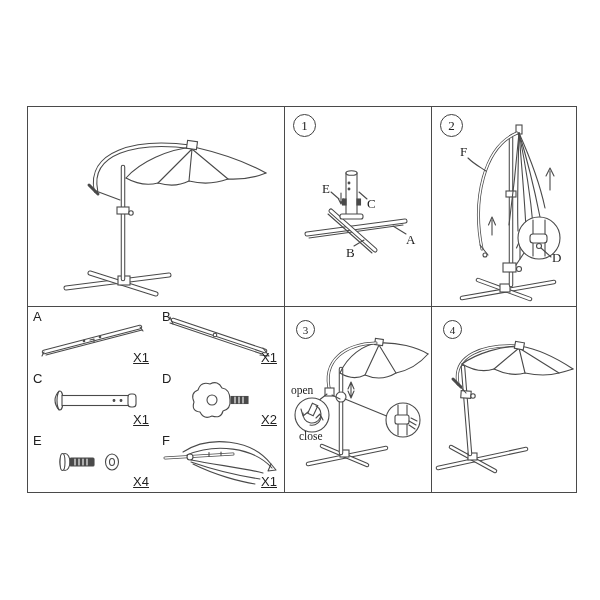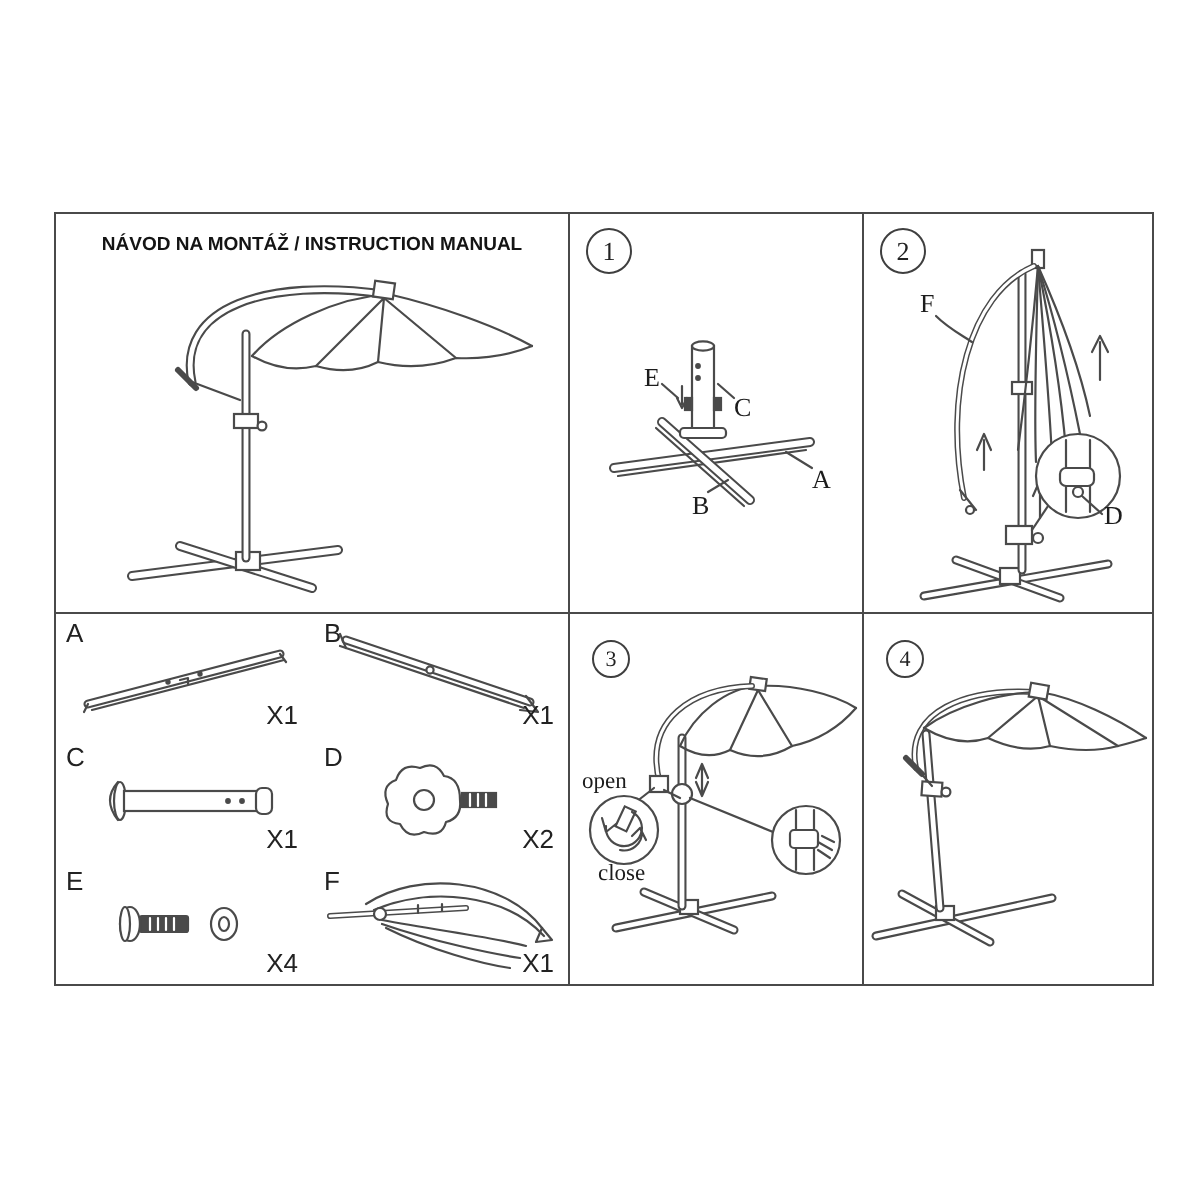--- a/index.html
+++ b/index.html
@@ -18,21 +18,21 @@
   #panel-step4{left:404px;top:200px;width:144px;height:185px;}
   .manual-title{position:absolute;left:0;top:10px;width:100%;text-align:center;
       font-size:9.5px;font-weight:bold;letter-spacing:0px;color:#141414;}
   .step-badge{position:absolute;border:1.2px solid #3f3f3f;border-radius:50%;
       display:flex;align-items:center;justify-content:center;
       font-family:"Liberation Serif",serif;color:#222;background:#fff;z-index:3;}
   .badge-lg{left:8px;top:7px;width:21px;height:21px;font-size:13px;}
   .badge-sm{left:11px;top:13px;width:17px;height:17px;font-size:11px;}
   .cell{position:absolute;background:#fff;}
   .part-letter{position:absolute;left:5px;top:2px;font-size:13px;color:#222;}
-  .part-qty{position:absolute;right:7px;bottom:3px;font-size:13px;color:#222;}
+  .part-qty{position:absolute;right:7px;bottom:3px;font-size:13px;color:#222;text-decoration:underline;}
   svg{position:absolute;left:0;top:0;}
   .ln path,.ln line{fill:none;stroke:#4a4a4a;stroke-width:1.1;stroke-linecap:round;stroke-linejoin:round;}
   .ln rect,.ln ellipse,.ln circle,.ln polygon{stroke:#4a4a4a;stroke-width:1.1;}
   .ln .w{stroke:#ffffff;}
   .sw5{stroke-width:5px !important;} .sw45{stroke-width:4.5px !important;} .sw3{stroke-width:3px !important;}
   .sw24{stroke-width:2.4px !important;} .sw15{stroke-width:1.5px !important;}
   .lbl{font-family:"Liberation Serif",serif;font-size:13px;fill:#1c1c1c;stroke:none !important;}
   .lbl-sm{font-family:"Liberation Serif",serif;font-size:11.5px;fill:#1c1c1c;stroke:none !important;}
 </style>
 </head>
@@ -41,21 +41,20 @@
 <div id="sheet">
 
   <div class="divider v" style="left:256px;"></div>
   <div class="divider v" style="left:403px;"></div>
   <div class="divider h" style="left:0;right:0;top:199px;"></div>
   <div class="divider v" style="left:128px;top:199px;bottom:0;"></div>
   <div class="divider h" style="left:0;width:256px;top:261px;"></div>
   <div class="divider h" style="left:0;width:256px;top:323px;"></div>
 
   <div id="panel-title" class="panel">
-    <div class="manual-title">NÁVOD NA MONTÁŽ / INSTRUCTION MANUAL</div>
     <svg width="256" height="199" viewBox="0 0 256 199" class="ln">
 
       <path class="sw5" d="M38,181 L141,168"></path>
         <path class="w sw3" d="M38,181 L141,168"></path>
       <path class="sw5" d="M62,166 L128,187"></path>
         <path class="w sw3" d="M62,166 L128,187"></path>
       <rect x="90" y="169" width="12" height="9" fill="#fff"></rect>
 
       <path class="sw45" d="M95,60 L95,172"></path>
         <path class="w sw24" d="M95,60 L95,172"></path>

